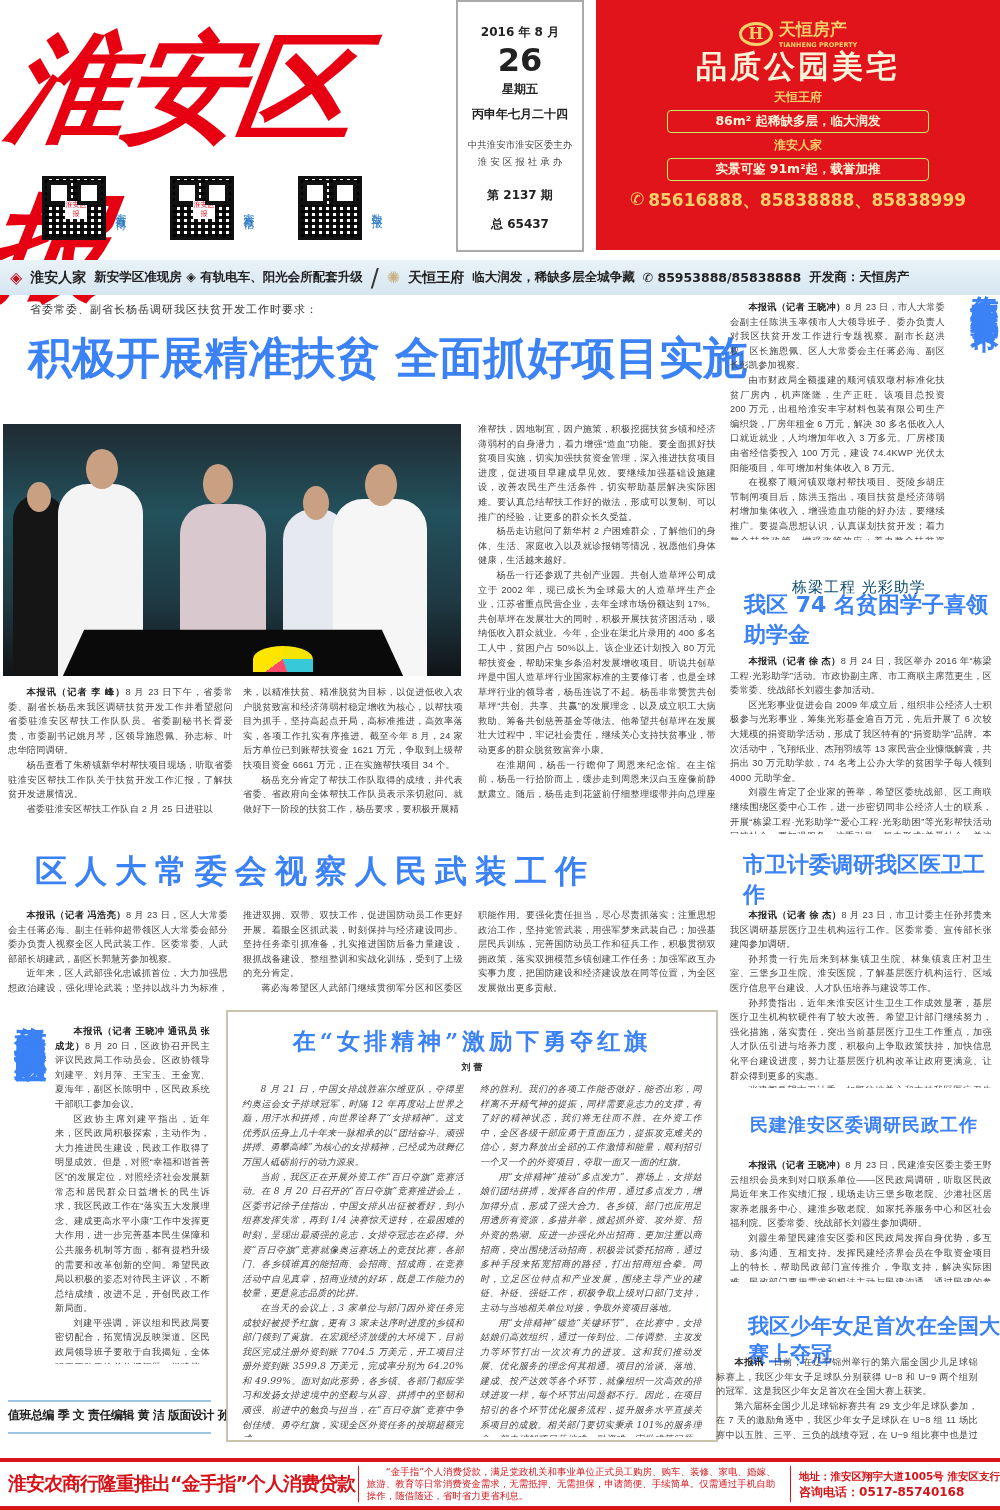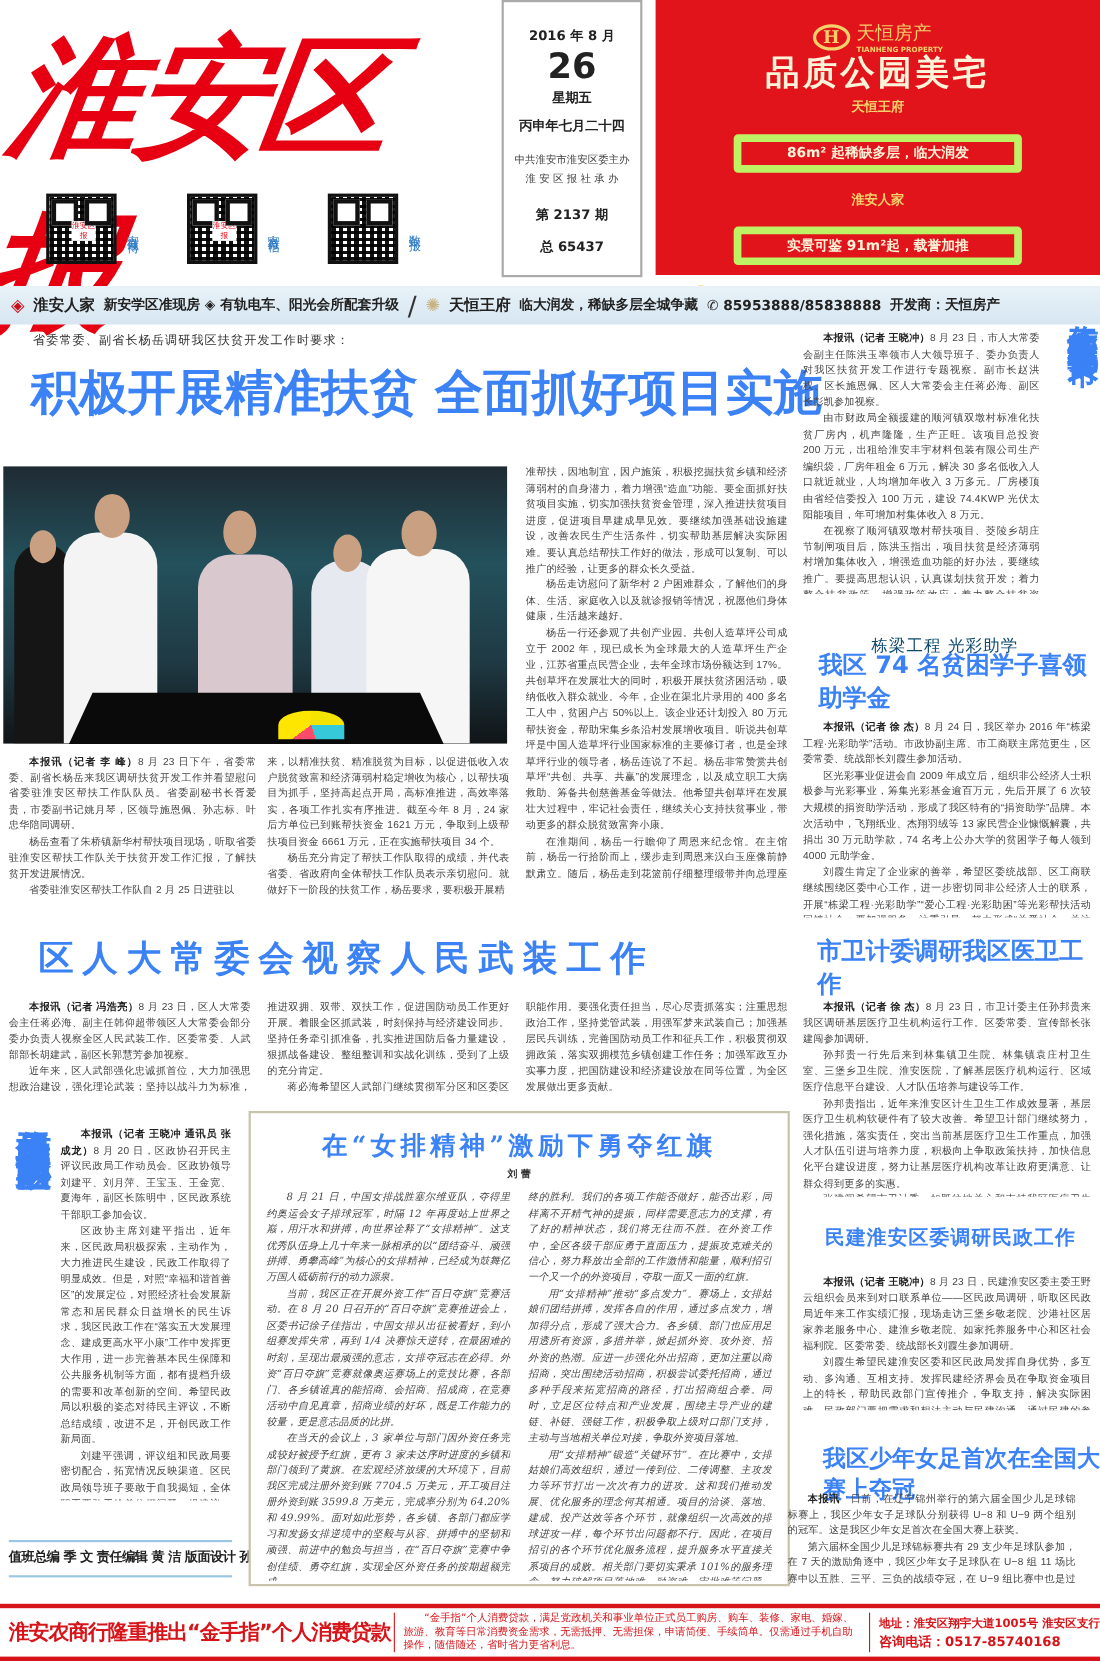--- a/index.html
+++ b/index.html
@@ -13,21 +13,21 @@
 #masthead-title{left:10px;top:8px;width:440px;height:165px;color:#e60012;font-family:"DejaVu Serif",serif;font-weight:bold;font-style:italic;font-size:118px;line-height:160px;letter-spacing:-4px;transform:skewX(-8deg)}
 .qr{width:64px;height:64px;background:
  repeating-linear-gradient(90deg,#111 0 4px,#fff 4px 7px),
  repeating-linear-gradient(0deg,#111 0 3px,#fff 3px 6px);background-blend-mode:multiply;border:3px solid #111;position:relative}
 .qr::before,.qr::after{content:"";position:absolute;width:16px;height:16px;border:4px solid #111;background:#fff}
 .qr::before{left:2px;top:2px}.qr::after{right:2px;top:2px}
 .qr .mark{position:absolute;left:20px;top:22px;width:22px;height:18px;background:#fff;color:#e60012;font-size:7px;text-align:center;line-height:9px}
 .qr-label{writing-mode:vertical-rl;color:#2e7bc4;font-size:11px;font-family:"DejaVu Sans",sans-serif;letter-spacing:2px}
 #datebox{left:456px;top:0;width:128px;height:252px;border:2px solid #aaa;text-align:center;font-family:"DejaVu Sans",sans-serif;color:#222}
 #ad-top{left:596px;top:0;width:404px;height:250px;background:#e0141a;text-align:center;color:#fbe7b5}
-.ad-frame{border:7px solid #bef264;border-radius:4px;margin:16px auto;width:262px}
+.ad-frame{border:1px solid #bef264;border-radius:4px;margin:4px auto;width:262px}
 #strip{left:0;top:260px;width:1000px;height:35px;background:linear-gradient(#e9f2f8,#d6e6f1);font-family:"DejaVu Sans",sans-serif;font-weight:bold;font-size:12.5px;color:#222;display:flex;align-items:center;padding-left:10px;gap:8px;white-space:nowrap}
 .rule{background:#9cc7e4}
 .photo{background:linear-gradient(180deg,#1f2b33 0%,#23515c 35%,#1f3a44 70%,#101417 100%);overflow:hidden}
 .person{position:absolute;border-radius:30px 30px 0 0}
 .head{position:absolute;border-radius:50%;background:#caa083}
 </style>
 </head>
 <body>
 
 <div class="abs" id="masthead-title">淮安区报</div>
@@ -57,21 +57,21 @@
   <div style="font-size:9.5px;margin-top:16px;color:#444">中共淮安市淮安区委主办</div>
   <div style="font-size:9.5px;margin-top:4px;color:#444">淮 安 区 报 社 承 办</div>
   <div style="font-size:12px;font-weight:bold;margin-top:18px">第 2137 期</div>
   <div style="font-size:12px;font-weight:bold;margin-top:12px">总 65437</div>
 </div>
 
 <div class="abs" id="ad-top">
   <div style="margin-top:18px;display:flex;justify-content:center;align-items:center;gap:6px">
     <span style="display:inline-block;width:34px;height:24px;border-radius:50%;border:3px solid #f6d06a;color:#f6d06a;font-weight:bold;font-size:16px;line-height:18px">H</span>
     <div style="text-align:left">
-      <div style="color:#f6d06a;font-weight:normal;font-size:17px;font-family:'DejaVu Sans',sans-serif">天恒房产</div>
+      <div style="color:#f6d06a;font-weight:bold;font-size:17px;font-family:'DejaVu Sans',sans-serif">天恒房产</div>
       <div style="color:#f6d06a;font-size:6.5px;font-weight:bold;font-family:'DejaVu Sans',sans-serif">TIANHENG PROPERTY</div>
     </div>
   </div>
   <div style="font-size:31px;font-weight:bold;color:#fdf3d8;letter-spacing:3px;line-height:34px">品质公园美宅</div>
   <div style="color:#f6d06a;font-size:12px;font-weight:bold;margin-top:6px;font-family:'DejaVu Sans',sans-serif">天恒王府</div>
   <div class="ad-frame" style="font-size:12.5px;font-weight:bold;padding:2px 0;font-family:'DejaVu Sans',sans-serif;color:#fdf3d8">86m² 起稀缺多层，临大润发</div>
   <div style="color:#f6d06a;font-size:12px;font-weight:bold;margin-top:4px;font-family:'DejaVu Sans',sans-serif">淮安人家</div>
   <div class="ad-frame" style="font-size:12.5px;font-weight:bold;padding:2px 0;font-family:'DejaVu Sans',sans-serif;color:#fdf3d8">实景可鉴  91m²起，载誉加推</div>
   <div style="margin-top:8px;color:#f6d06a;font-size:17px;font-weight:bold;font-family:'DejaVu Sans',sans-serif;display:flex;justify-content:center;gap:4px">
     <span>✆</span>

